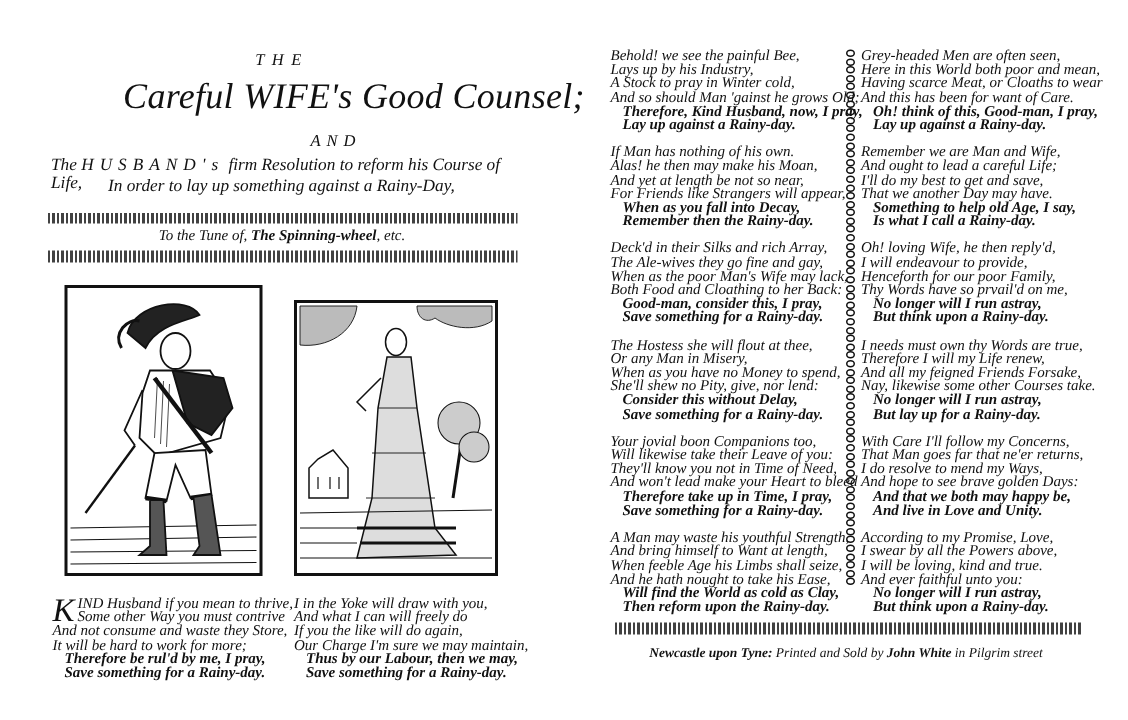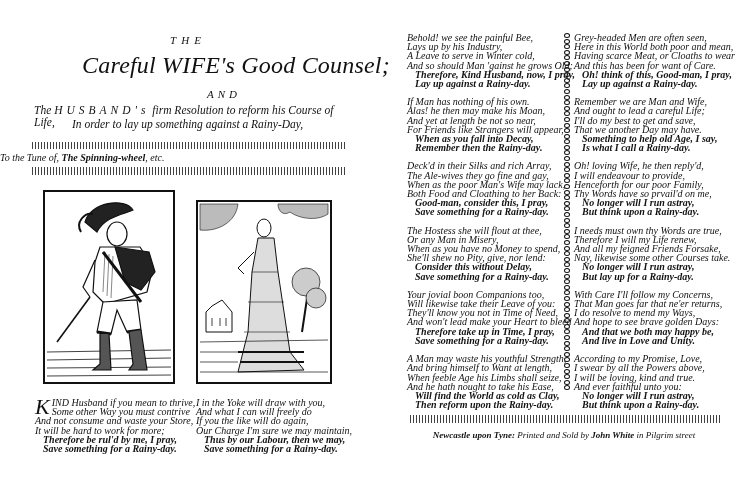--- a/index.html
+++ b/index.html
@@ -7,21 +7,21 @@
   .abs { position: absolute; }
   .b { font-weight: bold; }
 
   
   #the { left: 0; width: 376px; top: 34px; font-size: 11px; letter-spacing: 5px; font-style: italic; text-align: center; }
   #title { left: 0; width: 376px; top: 52px; font-size: 24px; font-style: italic; text-align: center; letter-spacing: 0.2px; padding-left: 48px; }
   #and { left: 0; width: 376px; top: 88px; font-size: 11px; letter-spacing: 4px; font-style: italic; text-align: center; margin-left: 36px; }
   #sub1 { left: 34px; width: 320px; top: 104px; font-size: 11.5px; font-style: italic; }
   #sub1 .spaced { letter-spacing: 4px; }
   #sub2 { left: 72px; width: 280px; top: 118px; font-size: 11.5px; font-style: italic; }
-  #tune { left: 0; width: 376px; top: 152px; font-size: 10px; font-style: italic; }
+  #tune { left: 0; width: 376px; top: 152px; font-size: 10px; font-style: italic; text-align: center; }
 
   .orn { height: 7px; background-image:
       repeating-linear-gradient(90deg, #222 0 1.5px, transparent 1.5px 3px),
       repeating-linear-gradient(0deg, #fff 0 1px, transparent 1px 2.5px);
     background-color: transparent; opacity: .85; }
   #orn1 { left: 32px; width: 313px; top: 142px; }
   #orn2 { left: 32px; width: 313px; top: 167px; height: 8px; }
   #orn3 { left: 410px; width: 312px; top: 415px; height: 8px; }
 
   .frame { border: 2px solid #111; background: #fff; overflow: hidden; }
@@ -119,40 +119,40 @@
 
       <path d="M2 140 L130 138 M2 150 L40 150 M2 160 L40 160 M2 170 L130 170" stroke-width="0.7"></path>
     </g>
   </svg>
 </div>
 
 <div class="abs verse" id="lv1">
   <span class="dropcap">K</span>
   <div>IND Husband if you mean to thrive,</div>
   <div style="padding-left:14px">Some other Way you must contrive</div>
-  <div>And not consume and waste your Store,</div>
+  <div>And not consume and waste they Store,</div>
   <div>It will be hard to work for more;</div>
   <div class="ind">Therefore be rul'd by me, I pray,</div>
   <div class="ind">Save something for a Rainy-day.</div>
 </div>
 
 <div class="abs verse" id="lv2">
   <div>I in the Yoke will draw with you,</div>
   <div>And what I can will freely do</div>
   <div>If you the like will do again,</div>
   <div>Our Charge I'm sure we may maintain,</div>
   <div class="ind">Thus by our Labour, then we may,</div>
   <div class="ind">Save something for a Rainy-day.</div>
 </div>
 
 <div class="abs verse" id="col-r1">
     <div class="stanza">
       <div>Behold! we see the painful Bee,</div>
       <div>Lays up by his Industry,</div>
-      <div>A Leave to serve in Winter cold,</div>
+      <div>A Stock to pray in Winter cold,</div>
       <div>And so should Man 'gainst he grows Old;</div>
       <div class="ind">Therefore, Kind Husband, now, I pray,</div>
       <div class="ind">Lay up against a Rainy-day.</div>
     </div>
     <div class="stanza">
       <div>If Man has nothing of his own.</div>
       <div>Alas! he then may make his Moan,</div>
       <div>And yet at length be not so near,</div>
       <div>For Friends like Strangers will appear,</div>
       <div class="ind">When as you fall into Decay,</div>

